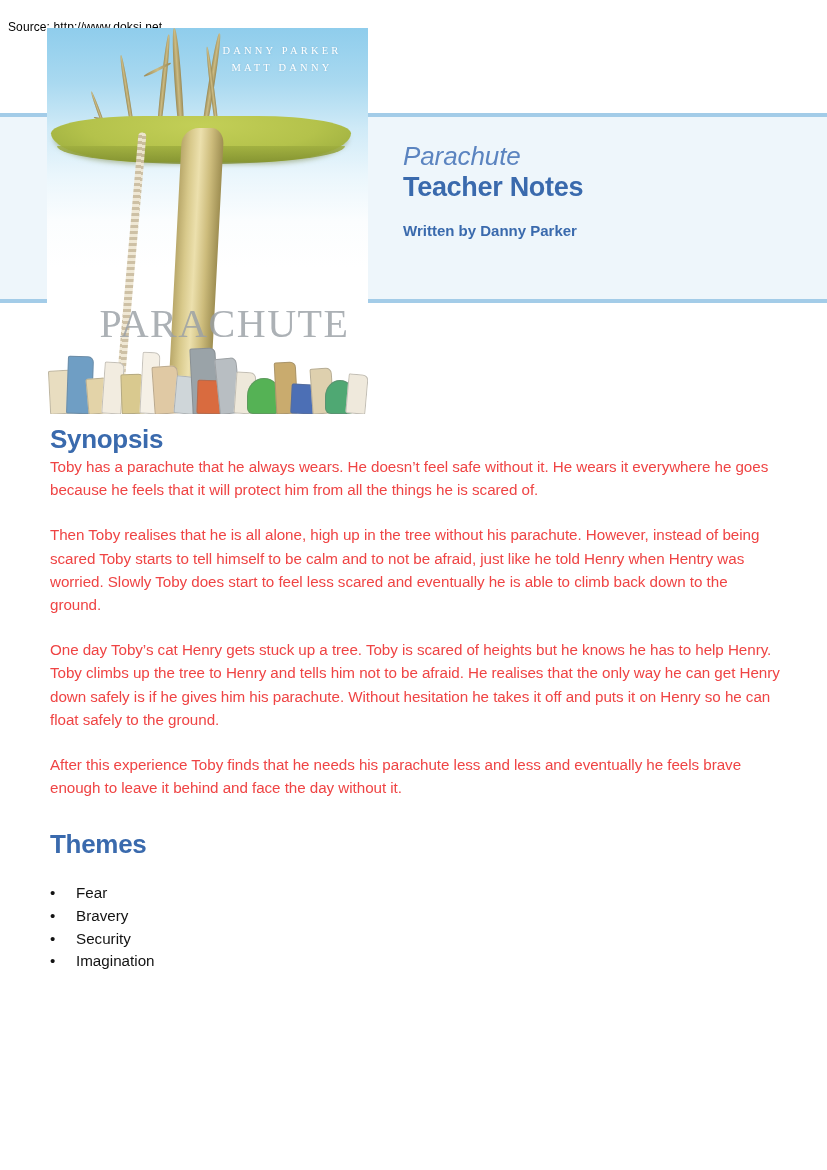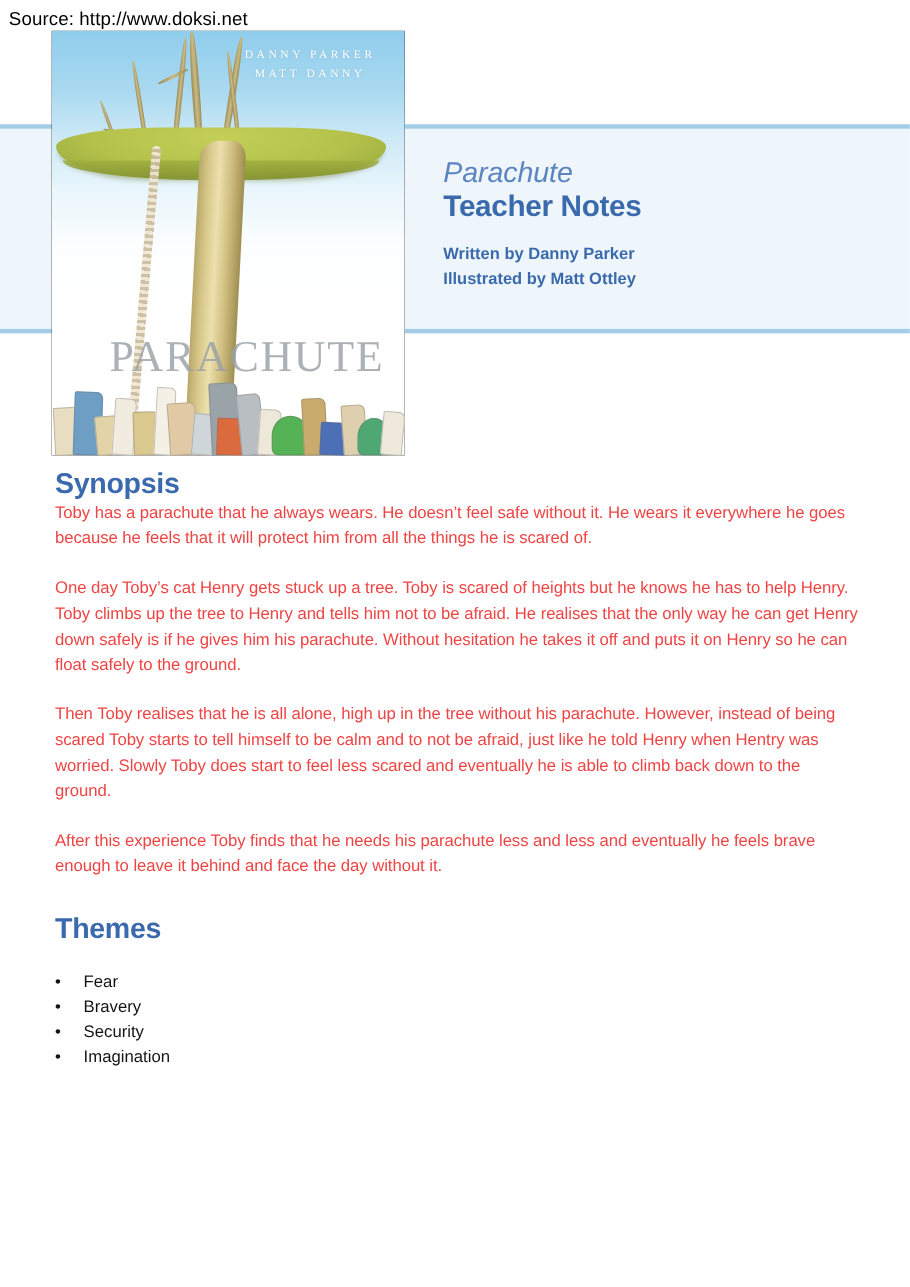--- a/index.html
+++ b/index.html
@@ -12,22 +12,22 @@
     height: 1170px;
     position: relative;
     font-family: "Liberation Sans", sans-serif;
     overflow: hidden;
   }
 
   
   #source-line {
     position: absolute;
     left: 8px;
-    top: 8px;
-    font-size: 17px;
+    top: 20px;
+    font-size: 12px;
     color: #000000;
     letter-spacing: 0.1px;
     white-space: nowrap;
   }
 
   
   #banner {
     position: absolute;
     left: 0;
     top: 113px;
@@ -301,31 +301,30 @@
     <div class="roof" style="left:278px; width:30px; height:34px; background:#4fa873; border-radius:50% 50% 6px 6px;"></div>
     <div class="roof" style="left:300px; width:20px; height:40px; background:#efe9dc; transform:rotate(5deg);"></div>
   </div>
 </div>
 
 <div id="header-text">
   <div id="book-title">Parachute</div>
   <div id="doc-title">Teacher Notes</div>
   <div id="credits">
     <div>Written by Danny Parker</div>
-    <div>Illustrated by Matt Ottley</div>
   </div>
 </div>
 
 <div id="content">
 
   <h2 id="synopsis-heading" class="section-heading">Synopsis</h2>
 
   <p class="body-para">Toby has a parachute that he always wears. He doesn’t feel safe without it. He wears it everywhere he goes because he feels that it will protect him from all the things he is scared of.</p>
+  <p class="body-para">Then Toby realises that he is all alone, high up in the tree without his parachute. However, instead of being scared Toby starts to tell himself to be calm and to not be afraid, just like he told Henry when Hentry was worried. Slowly Toby does start to feel less scared and eventually he is able to climb back down to the ground.</p>
   <p class="body-para">One day Toby’s cat Henry gets stuck up a tree. Toby is scared of heights but he knows he has to help Henry. Toby climbs up the tree to Henry and tells him not to be afraid. He realises that the only way he can get Henry down safely is if he gives him his parachute. Without hesitation he takes it off and puts it on Henry so he can float safely to the ground.</p>
-  <p class="body-para">Then Toby realises that he is all alone, high up in the tree without his parachute. However, instead of being scared Toby starts to tell himself to be calm and to not be afraid, just like he told Henry when Hentry was worried. Slowly Toby does start to feel less scared and eventually he is able to climb back down to the ground.</p>
   <p class="body-para">After this experience Toby finds that he needs his parachute less and less and eventually he feels brave enough to leave it behind and face the day without it.</p>
 
   <h2 id="themes-heading" class="section-heading">Themes</h2>
 
   <ul id="themes-list">
     <li>
       <span class="bullet">•</span>
       <span>Fear</span>
     </li>
     <li>

